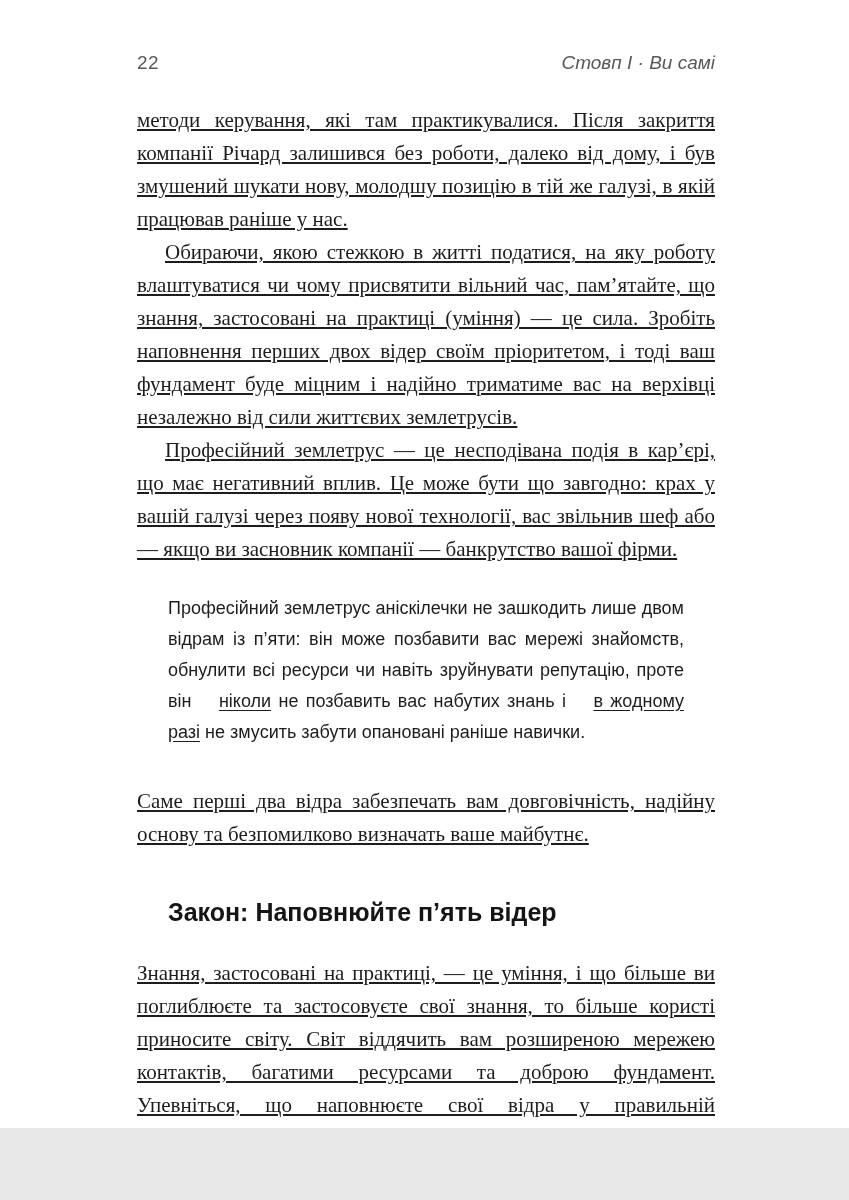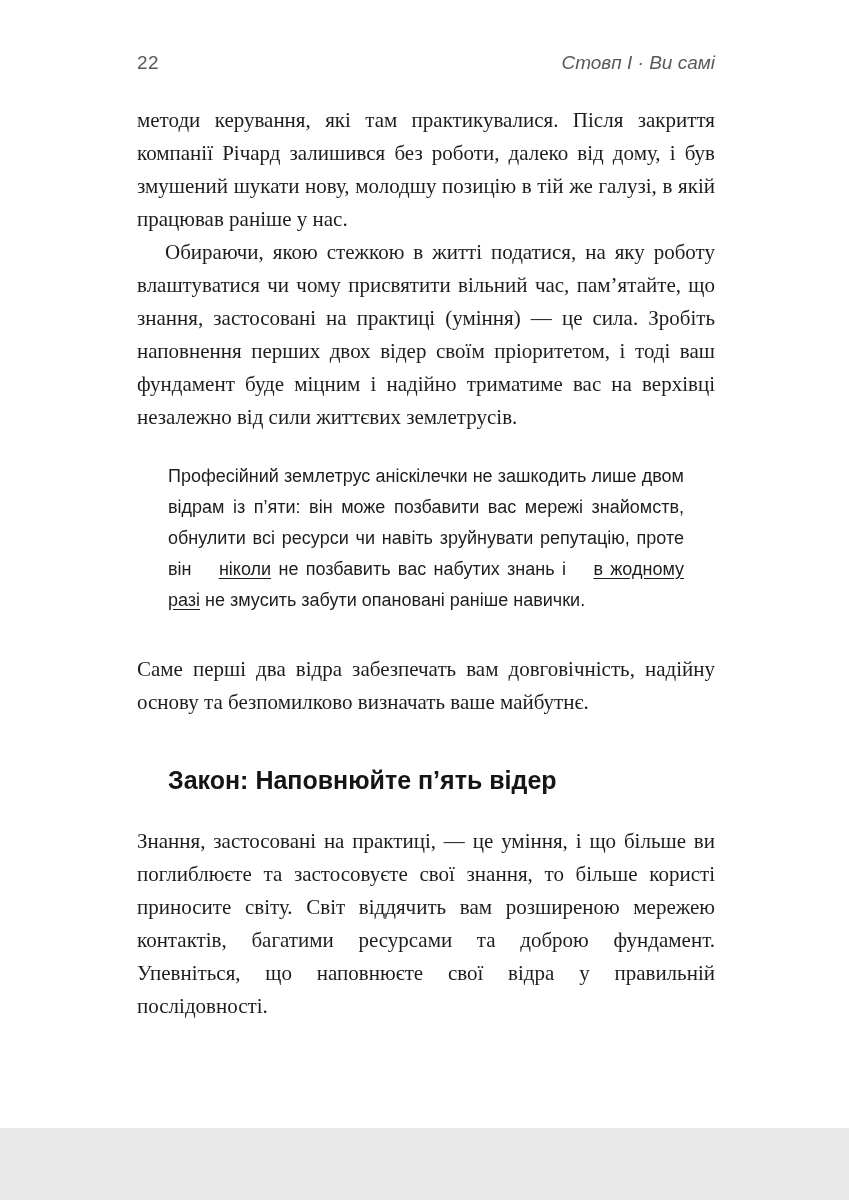--- a/index.html
+++ b/index.html
@@ -37,20 +37,21 @@
     margin:30px 0 0 137px;
     width:578px;
   }
   .body-p{
     margin:0;
     font-family:"Liberation Serif","DejaVu Serif",serif;
     font-size:21px;
     line-height:33px;
     text-align:justify;
     color:var(--text);
+    text-decoration:underline;
   }
   .indent{ text-indent:28px; }
   .quote{
     margin:27px 0 0 31px;
     width:516px;
     font-family:"Liberation Sans","DejaVu Sans",sans-serif;
     font-size:18px;
     line-height:31px;
     text-align:justify;
     color:var(--text);
@@ -81,20 +82,21 @@
     <span class="page-number">22</span>
     <span class="running-title">Стовп І · Ви самі</span>
   </header>
 
   <main class="page-body">
 
     <p class="body-p">методи керування, які там практикувалися. Після закриття компанії Річард залишився без роботи, далеко від дому, і був змушений шукати нову, молодшу позицію в тій же галузі, в якій працював раніше у нас.</p>
 
     <p class="body-p indent">Обираючи, якою стежкою в житті податися, на яку роботу влаштуватися чи чому присвятити вільний час, пам’ятайте, що знання, застосовані на практиці (уміння) — це сила. Зробіть наповнення перших двох відер своїм пріоритетом, і тоді ваш фундамент буде міцним і надійно триматиме вас на верхівці незалежно від сили життєвих землетрусів.</p>
 
+    <p class="body-p indent">Професійний землетрус — це несподівана подія в кар’єрі, що має негативний вплив. Це може бути що завгодно: крах у вашій галузі через появу нової технології, вас звільнив шеф або — якщо ви засновник компанії — банкрутство вашої фірми.</p>
 
     <div class="quote"><span>Професійний землетрус аніскілечки не зашкодить лише двом відрам із п’яти: він може позбавити вас мережі знайомств, обнулити всі ресурси чи навіть зруйнувати репутацію, проте він </span><span class="underlined">ніколи</span><span> не позбавить вас набутих знань і </span><span class="underlined">в жодному разі</span><span> не змусить забути опановані раніше навички.</span></div>
 
     <p class="body-p after-quote">Саме перші два відра забезпечать вам довговічність, надійну основу та безпомилково визначать ваше майбутнє.</p>
 
     <h2 class="law-heading">
       <span class="heading-line">Закон: Наповнюйте п’ять відер</span>
     </h2>
 
     <p class="body-p final-p">Знання, застосовані на практиці, — це уміння, і що більше ви поглиблюєте та застосовуєте свої знання, то більше користі приносите світу. Світ віддячить вам розширеною мережею контактів, багатими ресурсами та доброю фундамент. Упевніться, що наповнюєте свої відра у правильній послідовності.</p>

